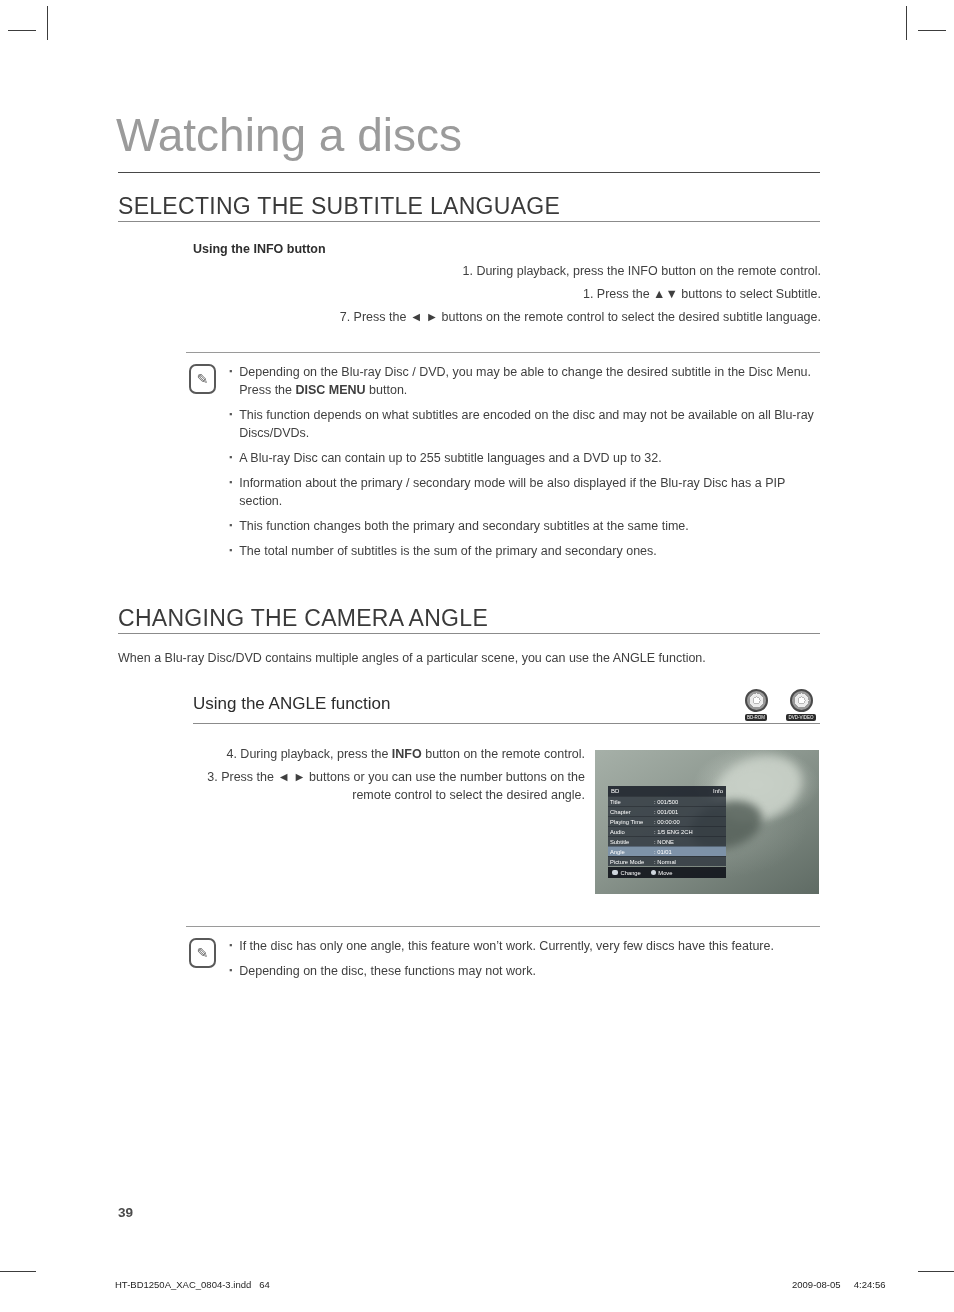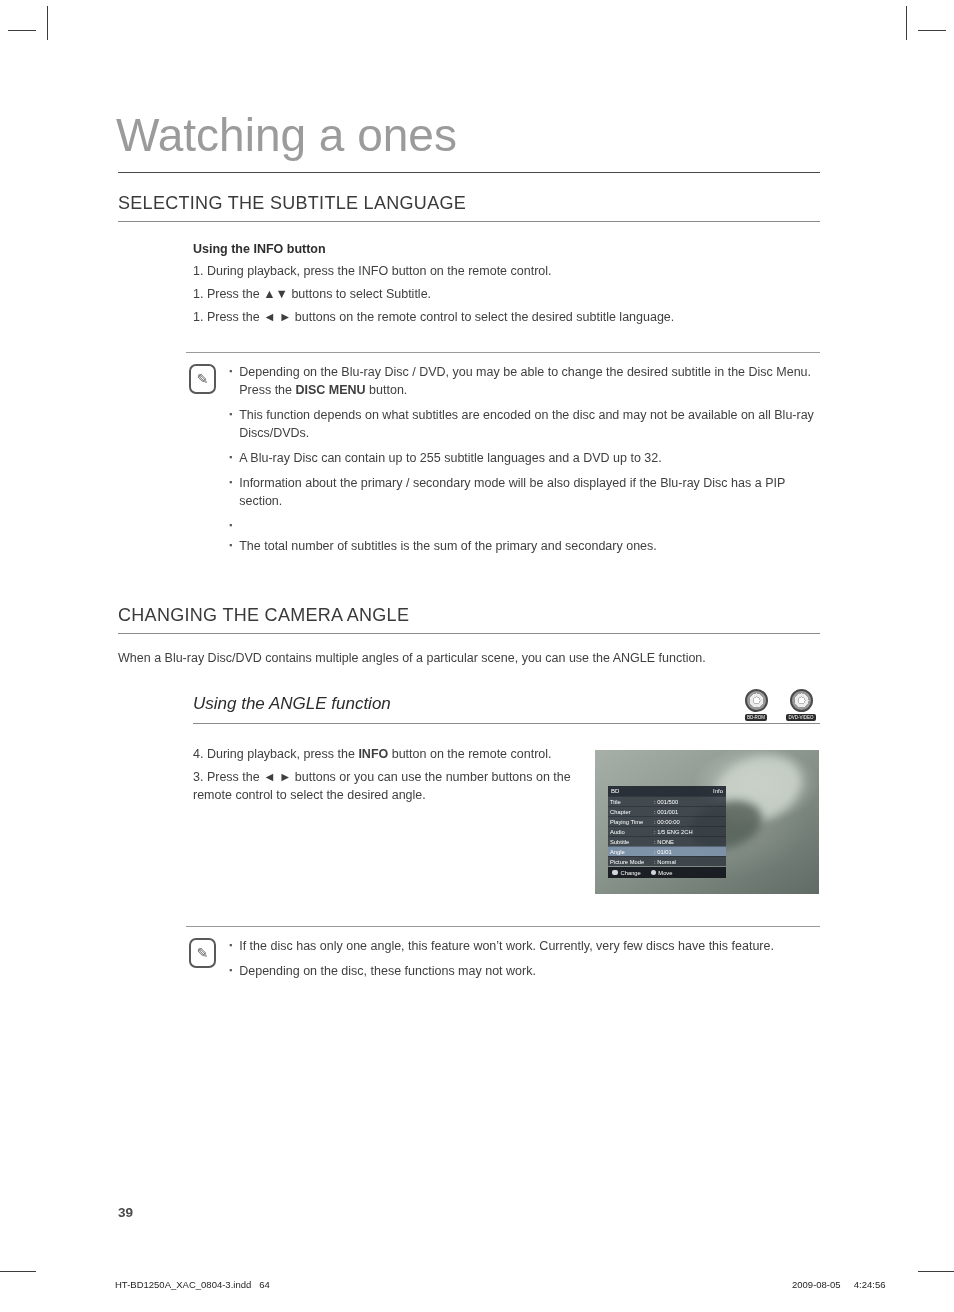--- a/index.html
+++ b/index.html
@@ -3,34 +3,34 @@
 <meta charset="utf-8">
 <style>
   html,body{margin:0;padding:0;background:#ffffff;}
   .page{position:relative;width:954px;height:1312px;background:#ffffff;
         font-family:"Liberation Sans","DejaVu Sans",sans-serif;color:#444;overflow:hidden;}
   .abs{position:absolute;}
   .crop{position:absolute;background:#3c3c3c;}
   .title{left:116px;top:108px;font-size:46px;font-weight:300;color:#9b9b9b;letter-spacing:0px;}
   .rule{position:absolute;height:0;border-top:1px solid #474747;}
   .rule-light{border-top:1px solid #8b8b8b;}
-  .sec-head{font-size:18px;color:#3a3a3a;letter-spacing:0.3px;}
+  .sec-head{font-size:23px;color:#3a3a3a;letter-spacing:0.3px;}
   .sub-bold{font-size:12.5px;font-weight:bold;color:#2e2e2e;}
   .steps{font-size:12.5px;color:#3f3f3f;}
-  .step{line-height:17.5px;margin-bottom:5.5px;}
+  .step{line-height:17.5px;margin-bottom:5.5px;text-align:right;}
   .note{border-top:1px solid #9a9a9a;display:flex;padding-top:9px;}
   .note-icon{width:23px;height:26px;border:2px solid #595959;border-radius:7px;margin:2px 13px 0 3px;
              flex:0 0 auto;display:flex;align-items:center;justify-content:center;font-size:14px;color:#595959;}
   .note-body{flex:1;padding-top:1px;}
   .note-row{display:flex;margin-bottom:7px;}
   .bullet{font-size:9px;color:#555;margin:3px 7px 0 0;flex:0 0 auto;}
   .note-text{font-size:12.5px;line-height:18px;color:#3f3f3f;white-space:pre-wrap;}
   .intro{font-size:12.5px;color:#3f3f3f;}
   .sub-row{display:flex;align-items:flex-start;}
-  .sub-head2{font-size:17px;color:#2c2c2c;flex:1;font-style:italic;}
+  .sub-head2{font-size:17px;color:#2c2c2c;flex:1;}
   .badges{display:flex;gap:7px;margin-top:-5px;}
   .badge{display:flex;flex-direction:column;align-items:center;width:38px;}
   .disc-icon{width:19px;height:19px;border:2px solid #4a4a4a;border-radius:50%;
              background:radial-gradient(circle at 50% 50%, #ffffff 0 3px, #b9b9b9 3px 4px, #ececec 4px 7px, #9a9a9a 7px 10px);}
   .badge-label{font-size:4.5px;color:#ffffff;background:#2b2b2b;border-radius:2px;padding:1px 2px;margin-top:2px;white-space:nowrap;}
   .osd{left:595px;top:750px;width:224px;height:144px;overflow:hidden;
        background:
         radial-gradient(90px 55px at 72% 24%, rgba(208,215,206,0.85), rgba(208,215,206,0) 70%),
         radial-gradient(110px 70px at 58% 52%, rgba(148,158,150,0.6), rgba(148,158,150,0) 75%),
         linear-gradient(150deg,#a6b0a8 0%, #8b968e 45%, #5f6b64 100%);}
@@ -59,32 +59,32 @@
 
 <div class="page">
 
   <div class="crop" style="left:47px;top:6px;width:1px;height:34px;"></div>
   <div class="crop" style="left:8px;top:30px;width:28px;height:1px;"></div>
   <div class="crop" style="left:906px;top:6px;width:1px;height:34px;"></div>
   <div class="crop" style="left:918px;top:30px;width:28px;height:1px;"></div>
   <div class="crop" style="left:0;top:1271px;width:36px;height:1px;"></div>
   <div class="crop" style="left:918px;top:1271px;width:36px;height:1px;"></div>
 
-  <div class="abs title">Watching a ones</div>
+  <div class="abs title">Watching a discs</div>
   <div class="rule" style="left:118px;top:172px;width:702px;"></div>
 
   <div class="abs sec-head" style="left:118px;top:193px;">SELECTING THE SUBTITLE LANGUAGE</div>
   <div class="rule rule-light" style="left:118px;top:221px;width:702px;"></div>
 
   <div class="abs sub-bold" style="left:193px;top:242px;">Using the INFO button</div>
 
   <div class="abs steps" style="left:193px;top:263px;width:628px;">
       <div class="step"><span>1. During playback, press the INFO button on the remote control.</span></div>
       <div class="step"><span>1. Press the ▲▼ buttons to select Subtitle.</span></div>
-      <div class="step"><span>1. Press the ◄ ► buttons on the remote control to select the desired subtitle language.</span></div>
+      <div class="step"><span>7. Press the ◄ ► buttons on the remote control to select the desired subtitle language.</span></div>
     </div>
 
   <div class="abs note" style="left:186px;top:352px;width:634px;">
     <div class="note-icon">✎</div>
     <div class="note-body">
         <div class="note-row">
           <span class="bullet">▪</span>
           <div class="note-text"><span>Depending on the Blu-ray Disc / DVD, you may be able to change the desired subtitle in the Disc Menu.
 Press the </span><b>DISC MENU</b><span> button.</span></div>
         </div>
@@ -95,20 +95,21 @@
         <div class="note-row">
           <span class="bullet">▪</span>
           <div class="note-text"><span>A Blu-ray Disc can contain up to 255 subtitle languages and a DVD up to 32.</span></div>
         </div>
         <div class="note-row">
           <span class="bullet">▪</span>
           <div class="note-text"><span>Information about the primary / secondary mode will be also displayed if the Blu-ray Disc has a PIP section.</span></div>
         </div>
         <div class="note-row">
           <span class="bullet">▪</span>
+          <div class="note-text"><span>This function changes both the primary and secondary subtitles at the same time.</span></div>
         </div>
         <div class="note-row">
           <span class="bullet">▪</span>
           <div class="note-text"><span>The total number of subtitles is the sum of the primary and secondary ones.</span></div>
         </div>
       </div>
   </div>
 
   <div class="abs sec-head" style="left:118px;top:605px;">CHANGING THE CAMERA ANGLE</div>
   <div class="rule rule-light" style="left:118px;top:633px;width:702px;"></div>

